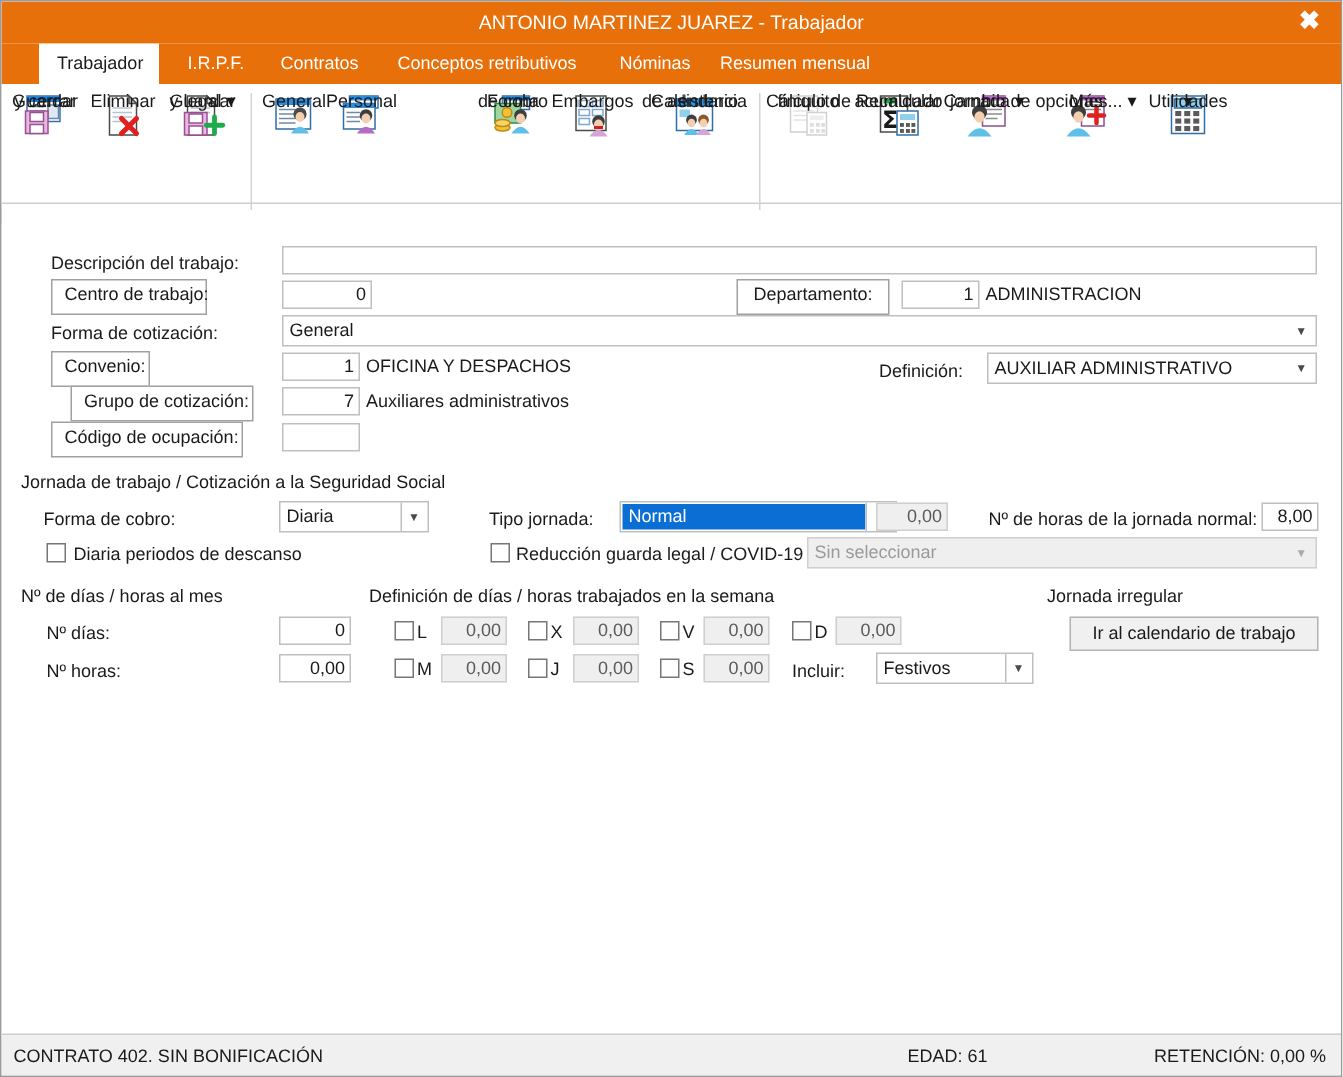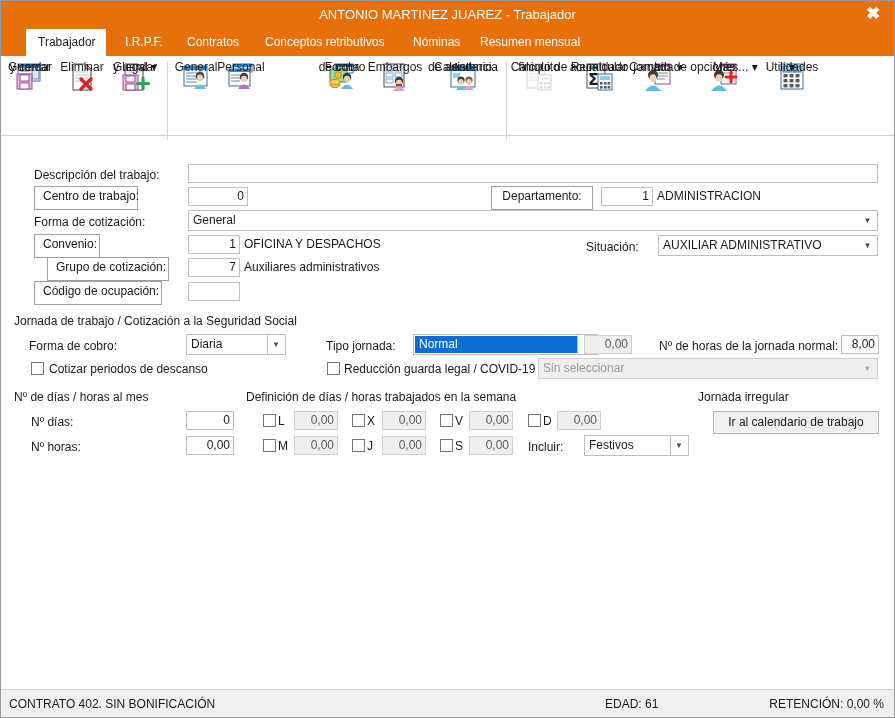--- a/index.html
+++ b/index.html
@@ -483,21 +483,21 @@
     <div class="lbl" style="left:33px;top:64px;">Forma de cotización:</div>
     <div class="combo" style="left:187px;top:60px;width:690px;">
       <span>General</span>
       <span class="arrow">▼</span>
     </div>
 
     <div class="btnlabel" style="left:33px;top:84px;width:66px;">Convenio:</div>
     <div class="tbox" style="left:187px;top:85px;width:52px;">1</div>
     <div class="static" style="left:243px;top:85px;">OFICINA Y DESPACHOS</div>
 
-    <div class="lbl" style="left:585px;top:89px;">Situación:</div>
+    <div class="lbl" style="left:585px;top:89px;">Definición:</div>
     <div class="combo" style="left:657px;top:85px;width:220px;">
       <span>AUXILIAR ADMINISTRATIVO</span>
       <span class="arrow">▼</span>
     </div>
 
     <div class="btnlabel" style="left:46px;top:107px;width:122px;">Grupo de cotización:</div>
     <div class="tbox" style="left:187px;top:108px;width:52px;">7</div>
     <div class="static" style="left:243px;top:108px;">Auxiliares administrativos</div>
 
     <div class="btnlabel" style="left:33px;top:131px;width:128px;">Código de ocupación:</div>
@@ -515,21 +515,21 @@
     <div class="combo fullsel" style="left:412px;top:184px;width:185px;">
       <span class="selfill">Normal</span>
       <span class="arrow">▼</span>
     </div>
     <div class="tbox gray" style="left:583px;top:185px;width:48px;">0,00</div>
 
     <div class="lbl" style="left:658px;top:188px;">Nº de horas de la jornada normal:</div>
     <div class="tbox" style="left:840px;top:185px;width:38px;">8,00</div>
 
     <div class="chk" style="left:30px;top:212px;"></div>
-    <div class="lbl" style="left:48px;top:211px;">Cotizar periodos de descanso</div>
+    <div class="lbl" style="left:48px;top:211px;">Diaria periodos de descanso</div>
 
     <div class="chk" style="left:326px;top:212px;"></div>
     <div class="lbl" style="left:343px;top:211px;text-align:center;">Reducción guarda legal / COVID-19</div>
     <div class="combo disabled" style="left:537px;top:208px;width:340px;">
       <span>Sin seleccionar</span>
       <span class="arrow">▼</span>
     </div>
 
     <div class="lbl" style="left:13px;top:239px;">Nº de días / horas al mes</div>
     <div class="lbl" style="left:30px;top:264px;">Nº días:</div>

